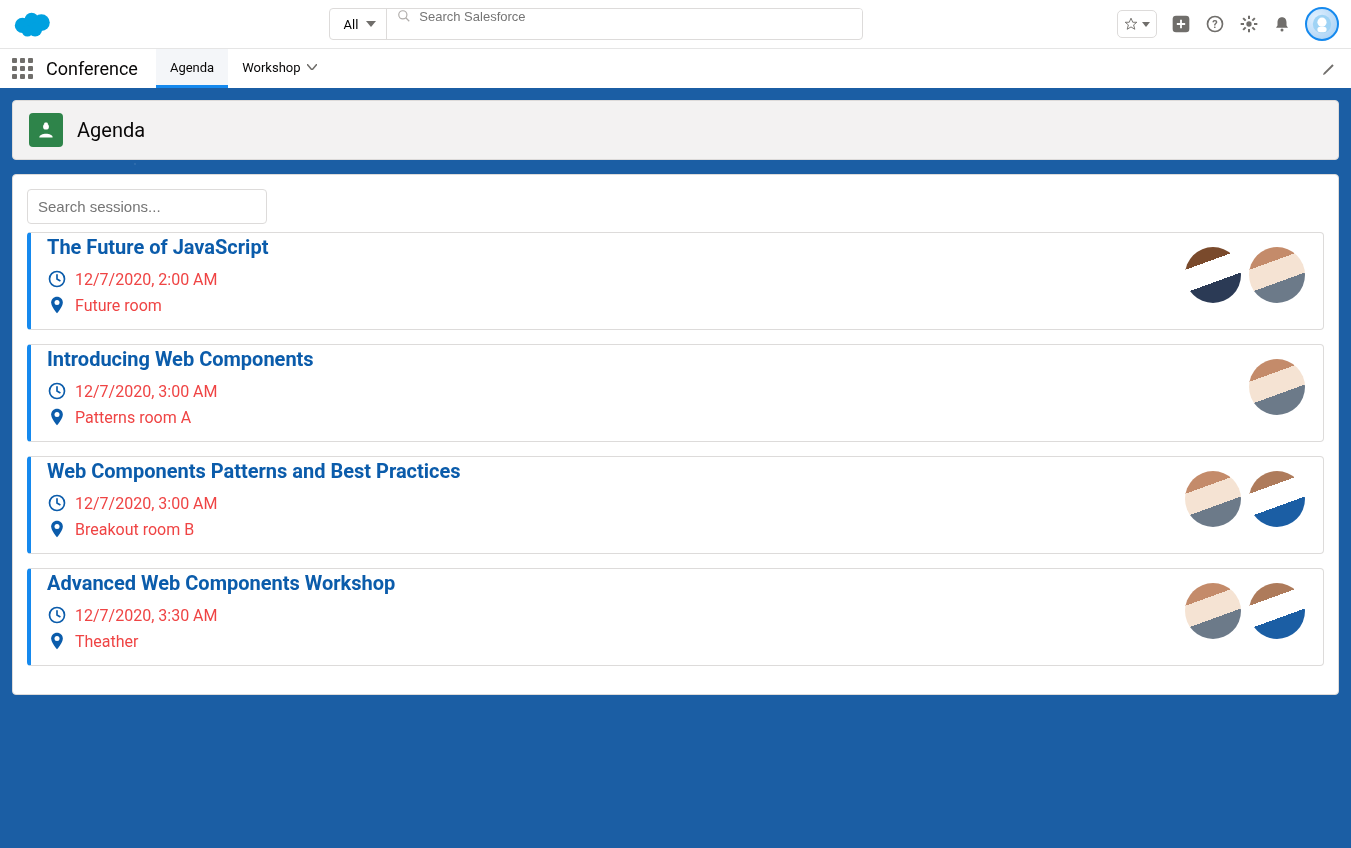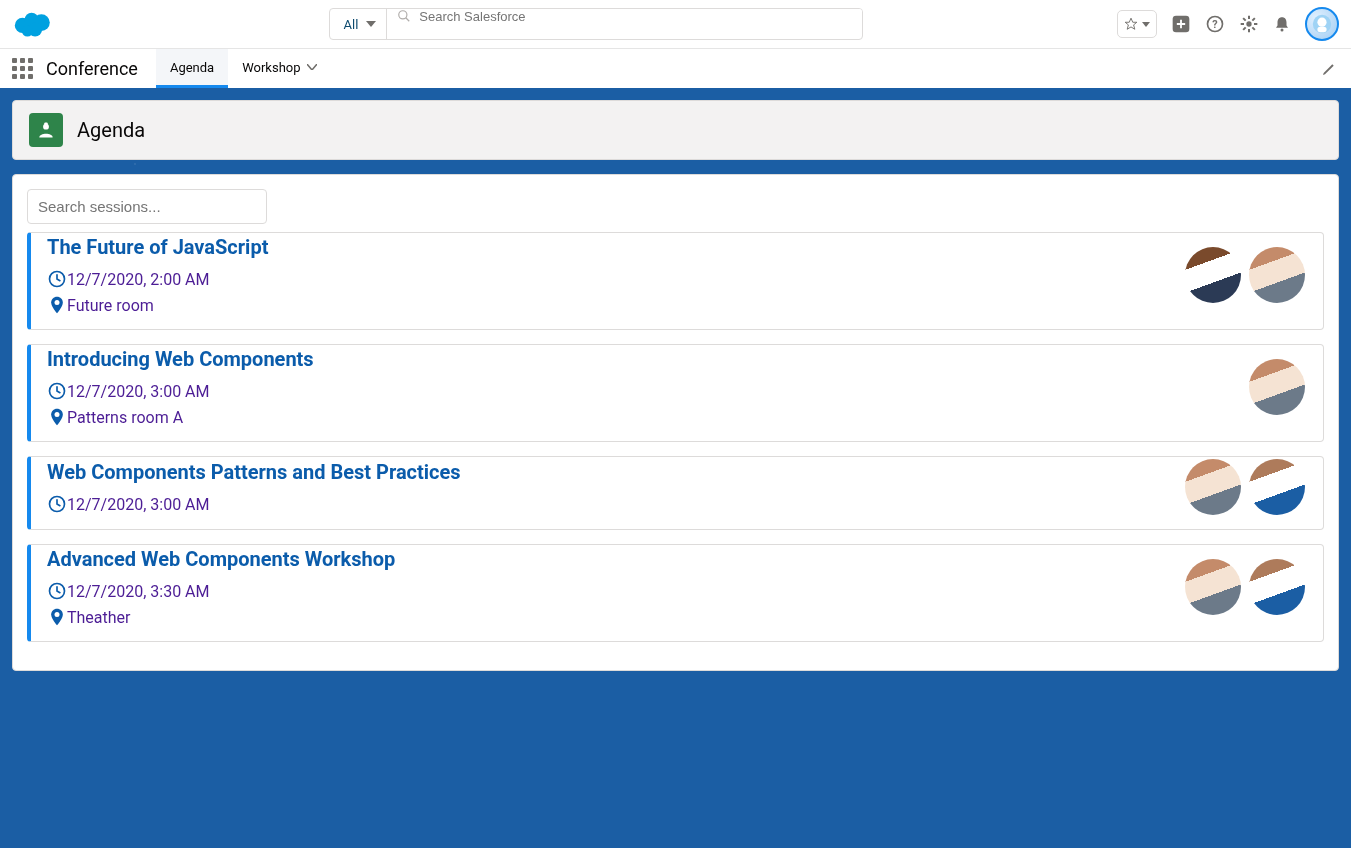--- a/index.html
+++ b/index.html
@@ -34,21 +34,21 @@
     border-radius: 4px;
     overflow: hidden;
     height: 32px;
     width: 534px;
   }
   .search-scope {
     display: flex;
     align-items: center;
     padding: 0 10px 0 14px;
     border-right: 1px solid #dddbda;
-    color: #0c4a6e;
+    color: #000000;
     font-size: 13px;
     gap: 8px;
     cursor: pointer;
   }
   .search-input-wrap {
     display: flex;
     align-items: flex-start;
     flex: 1;
     padding-left: 10px;
     gap: 8px;
@@ -197,21 +197,22 @@
   }
   .session-title {
     color: #0b5cab;
     font-size: 20px;
     font-weight: 700;
     margin-bottom: 10px;
   }
   .meta-row {
     display: flex;
     align-items: center;
-    color: #4c1d95;
+    gap: 8px;
+    color: #ef4444;
     font-size: 16px;
     margin-top: 6px;
   }
   .meta-row svg { flex-shrink: 0; }
   .speakers {
     display: flex;
     gap: 8px;
   }
   .speaker-avatar {
     width: 56px; height: 56px;
@@ -405,20 +406,27 @@
         <div class="session-card">
           <div>
             <div class="session-title">Web Components Patterns and Best Practices</div>
             <div class="meta-row">
               <svg width="20" height="20" viewBox="0 0 24 24">
                 <circle cx="12" cy="12" r="9" fill="none" stroke="#0b5cab" stroke-width="2"></circle>
                 <path d="M12 7 V12 L15.5 14" fill="none" stroke="#0b5cab" stroke-width="2" stroke-linecap="round"></path>
               </svg>
               <span>12/7/2020, 3:00 AM</span>
             </div>
+            <div class="meta-row">
+              <svg width="20" height="20" viewBox="0 0 24 24">
+                <path d="M12 2 C8 2 5 5 5 9 C5 14 12 22 12 22 C12 22 19 14 19 9 C19 5 16 2 12 2 Z" fill="#0b5cab"></path>
+                <circle cx="12" cy="9" r="3" fill="#fff"></circle>
+              </svg>
+              <span>Breakout room B</span>
+            </div>
           </div>
           <div class="speakers">
             <div class="speaker-avatar tone-b"></div>
             <div class="speaker-avatar tone-c"></div>
           </div>
         </div>
         <div class="session-card">
           <div>
             <div class="session-title">Advanced Web Components Workshop</div>
             <div class="meta-row">

